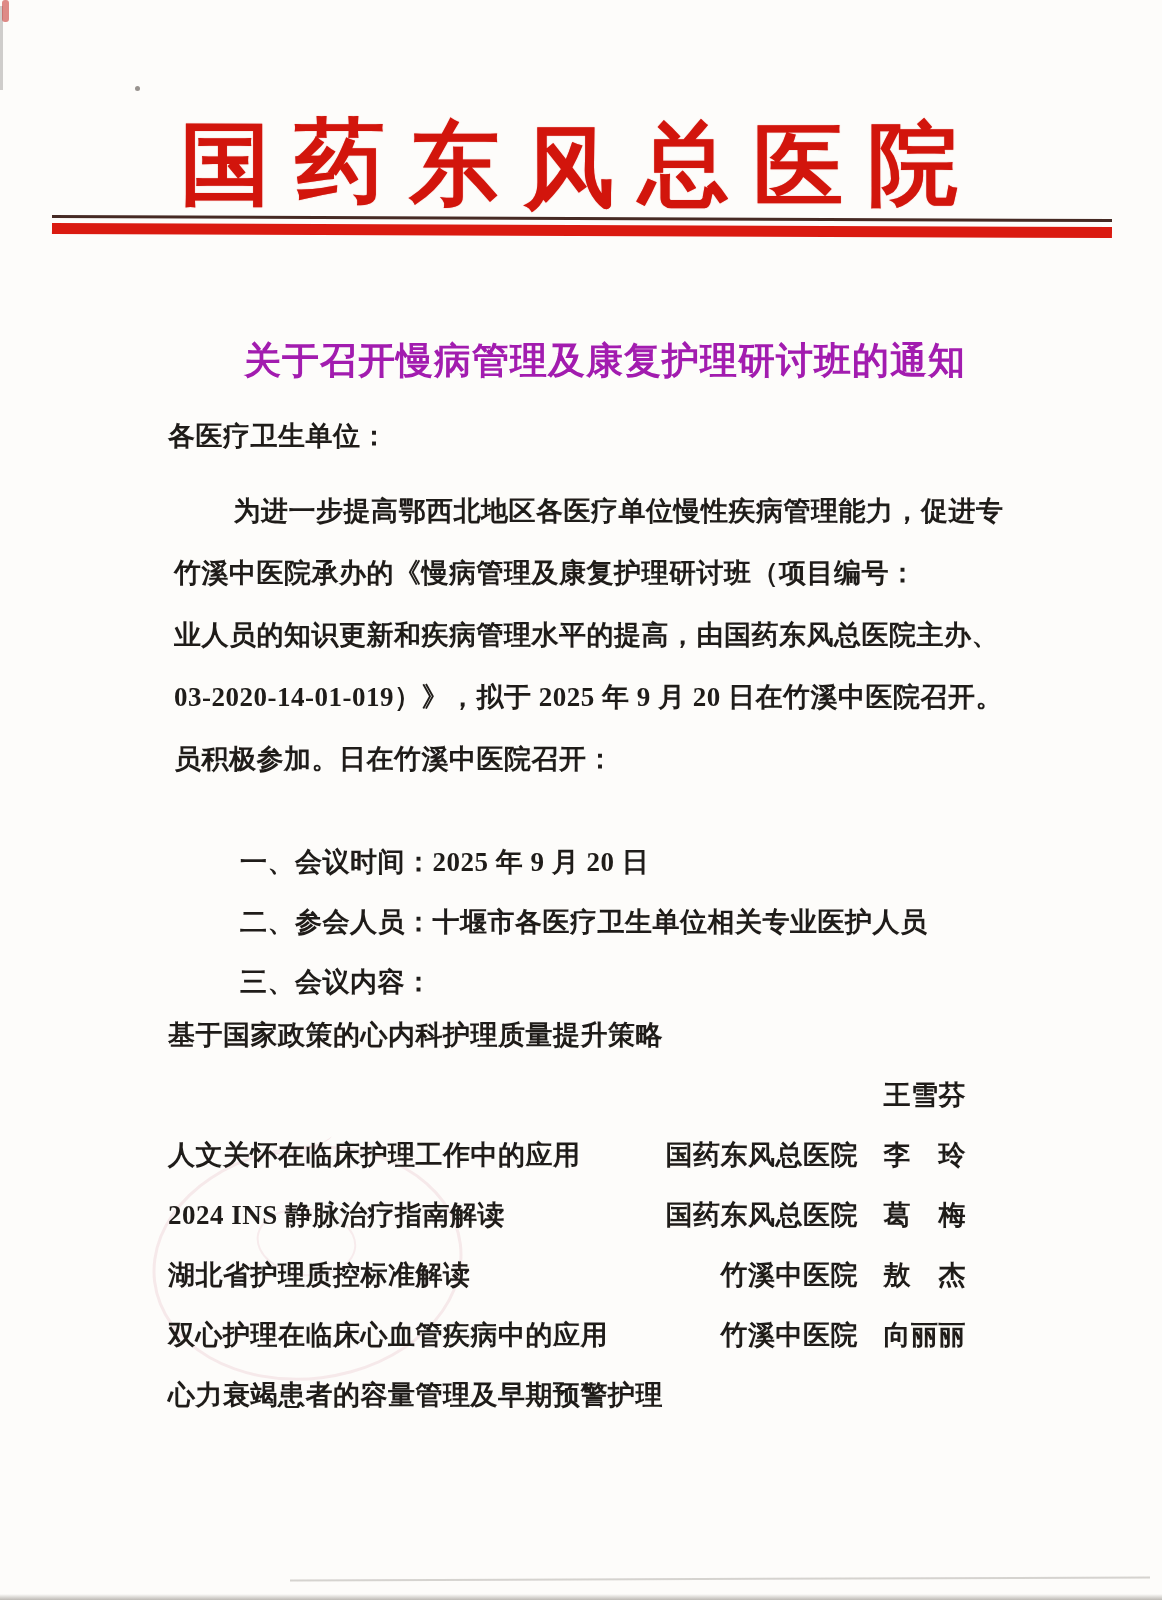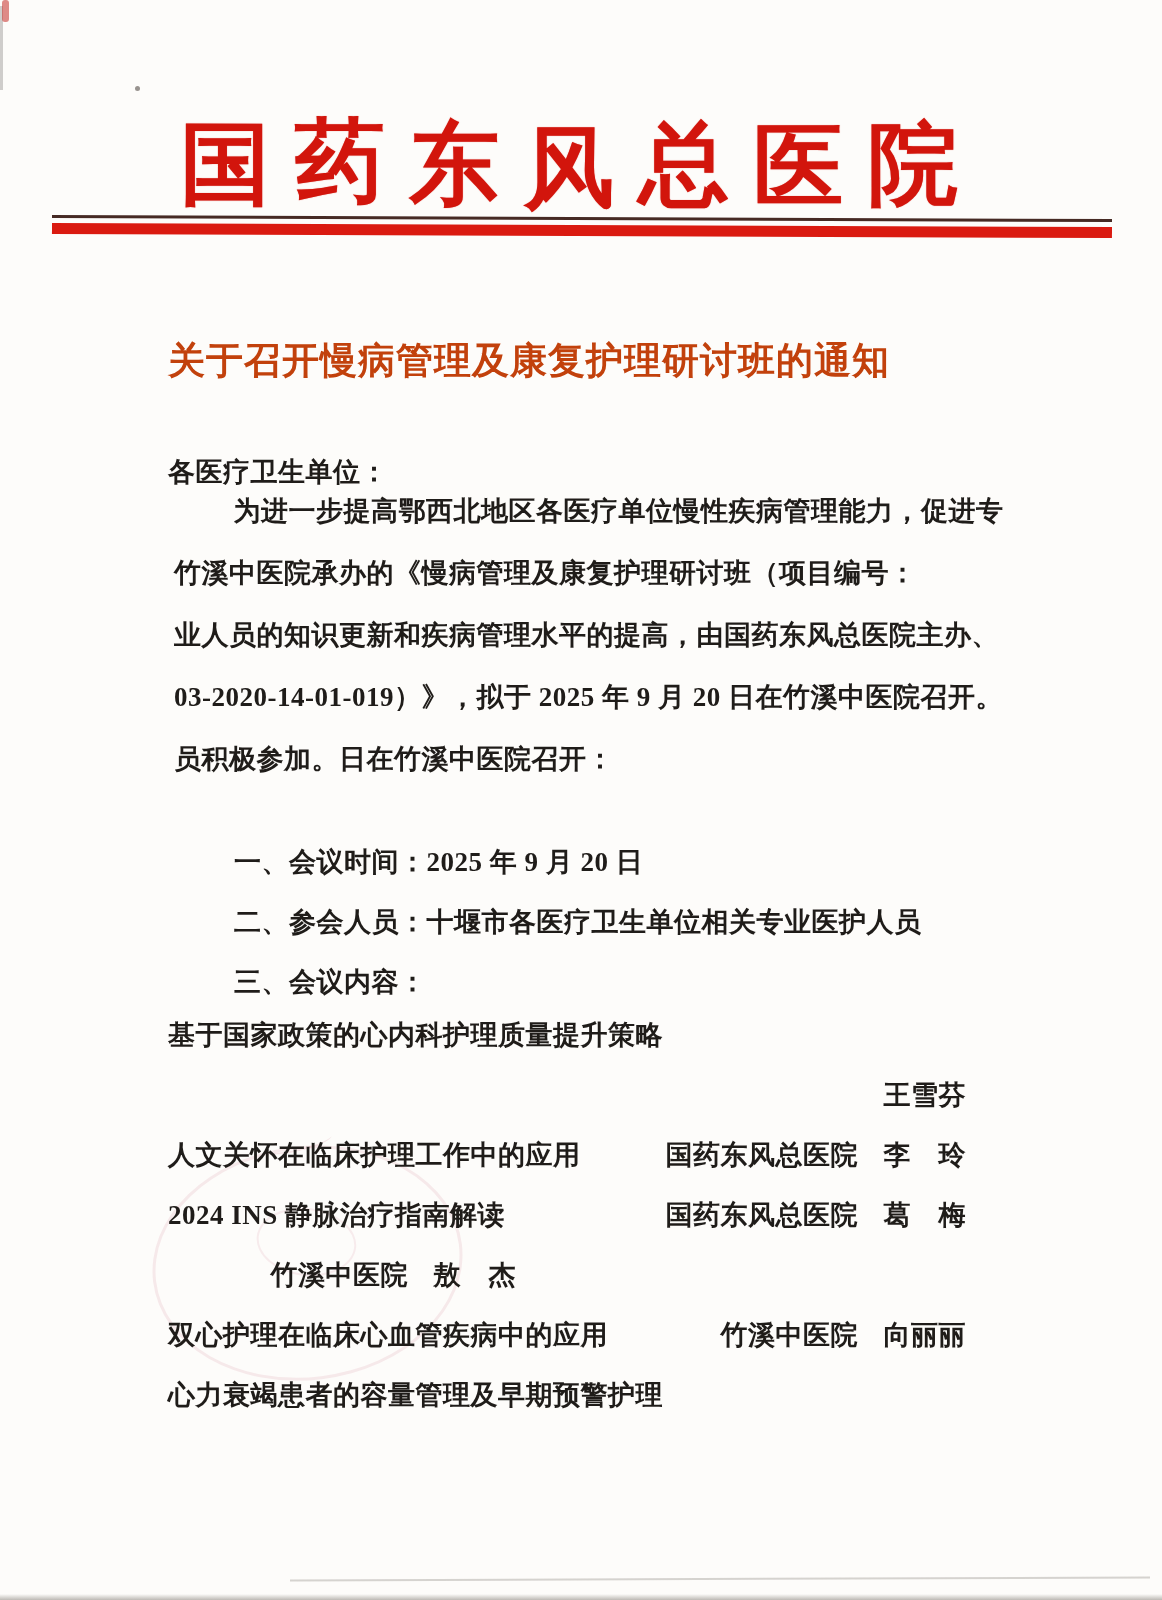--- a/index.html
+++ b/index.html
@@ -52,32 +52,32 @@
   .rule-wrap { position:absolute; left:52px; top:215px; width:1060px; transform:rotate(.22deg); transform-origin:left center; }
   .rule-thin { height:3px; background:#462a24; }
   .rule-gap { height:5px; }
   .rule-thick { height:11px; background:#da1a10; }
 
   
   .content { position:absolute; left:168px; top:0; width:798px; font-size:27px; font-weight:600; letter-spacing:.5px; }
 
   .doc-title {
     position:absolute; top:336px; left:0; width:100%;
-    margin:0; text-align:left;
+    margin:0; text-align:right;
     font-family:"Liberation Sans","DejaVu Sans",sans-serif;
-    font-size:37px; font-weight:800; letter-spacing:1px; color:#c2410c;
+    font-size:37px; font-weight:800; letter-spacing:1px; color:#a21caf;
     white-space:nowrap;
   }
-  .salutation { position:absolute; top:418px; left:0; white-space:nowrap;margin-top:36px; }
+  .salutation { position:absolute; top:418px; left:0; white-space:nowrap; }
 
   .para { position:absolute; top:480px; left:6px; width:100%; }
   .para-line { line-height:62px; white-space:nowrap; }
   .para-line.indent { text-indent:2.2em; }
 
-  .items { position:absolute; top:832px; left:6px; width:100%; }
+  .items { position:absolute; top:832px; left:12px; width:100%; }
   .item-line { line-height:60px; padding-left:60px; white-space:nowrap; }
 
   .agenda { position:absolute; top:1005px; left:0; width:100%; }
   .agenda-row { display:flex; line-height:60px; white-space:nowrap; }
   .a-topic { flex:1; min-width:0; text-align:left; }
   .a-hosp { width:240px; text-align:right; }
   .a-name { width:108px; text-align:right; }
 </style>
 </head>
 <body>
@@ -141,20 +141,21 @@
         <span class="a-topic">人文关怀在临床护理工作中的应用</span>
         <span class="a-hosp">国药东风总医院</span>
         <span class="a-name">李　玲</span>
       </div>
       <div class="agenda-row">
         <span class="a-topic">2024 INS 静脉治疗指南解读</span>
         <span class="a-hosp">国药东风总医院</span>
         <span class="a-name">葛　梅</span>
       </div>
       <div class="agenda-row">
+        <span class="a-topic">湖北省护理质控标准解读</span>
         <span class="a-hosp">竹溪中医院</span>
         <span class="a-name">敖　杰</span>
       </div>
       <div class="agenda-row">
         <span class="a-topic">双心护理在临床心血管疾病中的应用</span>
         <span class="a-hosp">竹溪中医院</span>
         <span class="a-name">向丽丽</span>
       </div>
       <div class="agenda-row">
         <span class="a-topic">心力衰竭患者的容量管理及早期预警护理</span>

